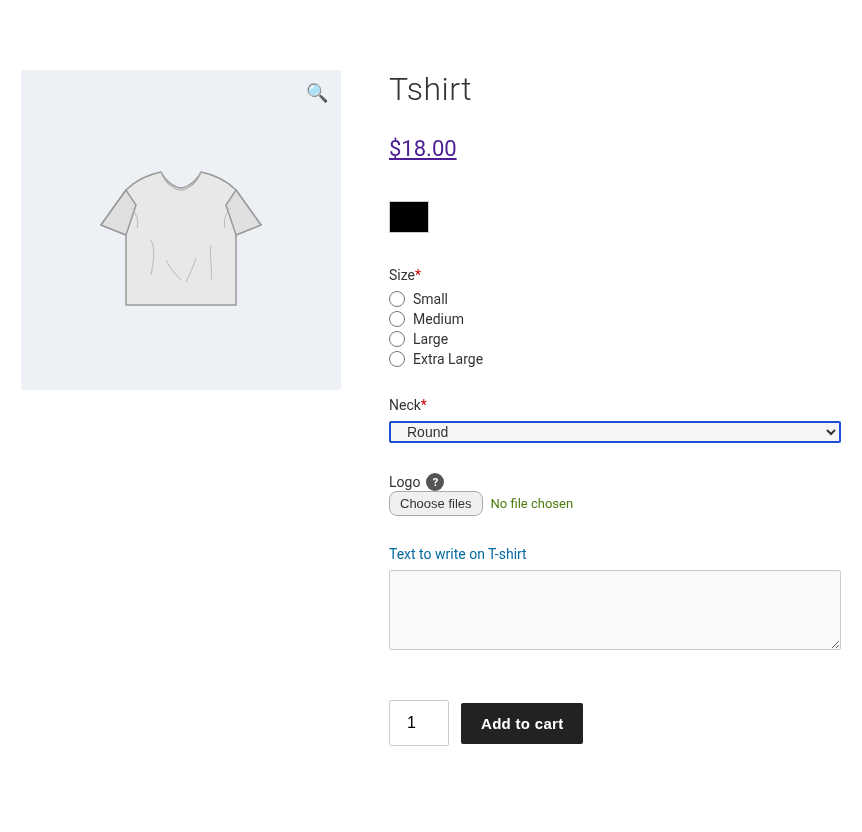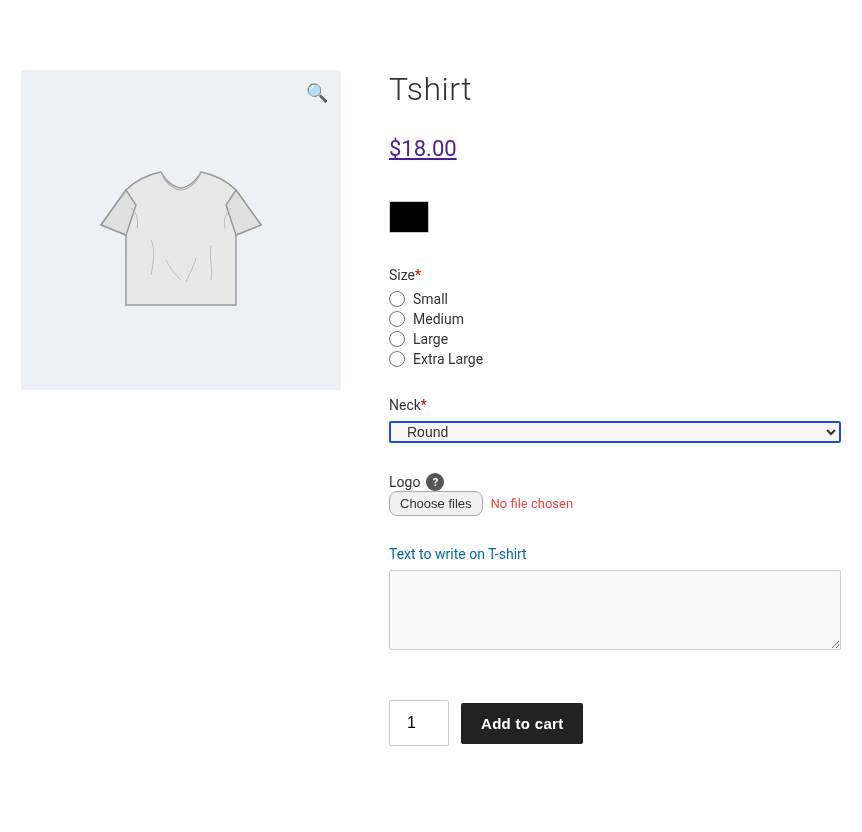--- a/index.html
+++ b/index.html
@@ -170,21 +170,21 @@
       padding: 4px 10px;
       font-size: 13px;
       background: #f0f0f0;
       border: 1px solid #aaa;
       cursor: pointer;
       border-radius: 8px;
       color: #333;
     }
 
     .no-file-text {
-      color: #ef4444;
+      color: #4d7c0f;
       font-size: 13px;
     }
 
     .text-label {
       font-size: 14px;
       color: #0369a1;
       margin-bottom: 8px;
       display: block;
     }
 

